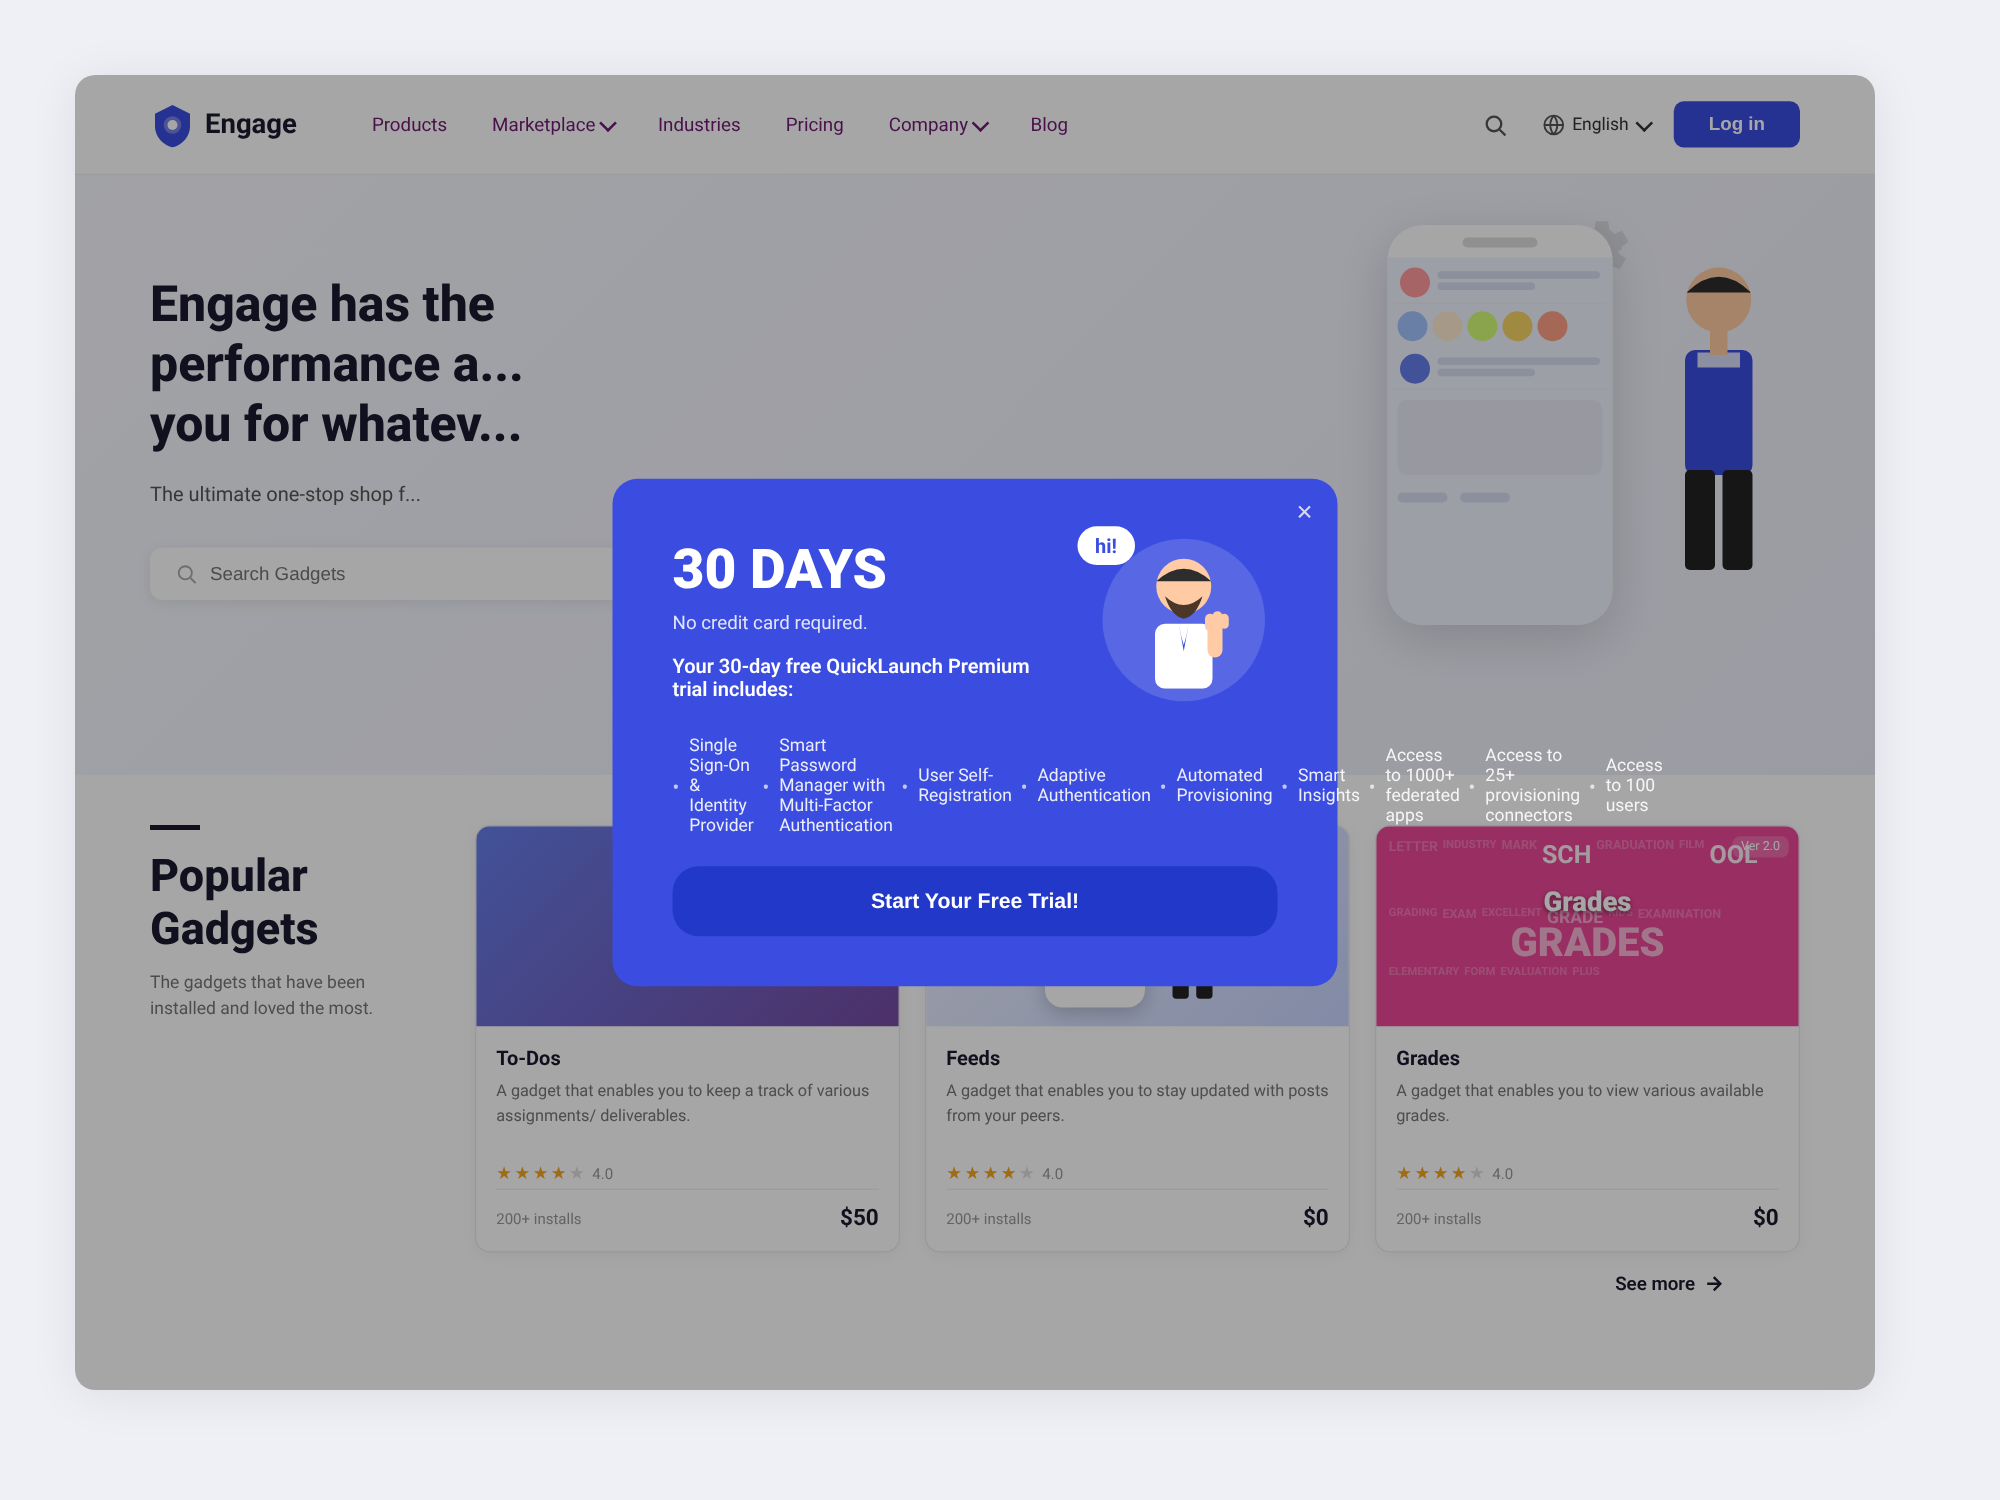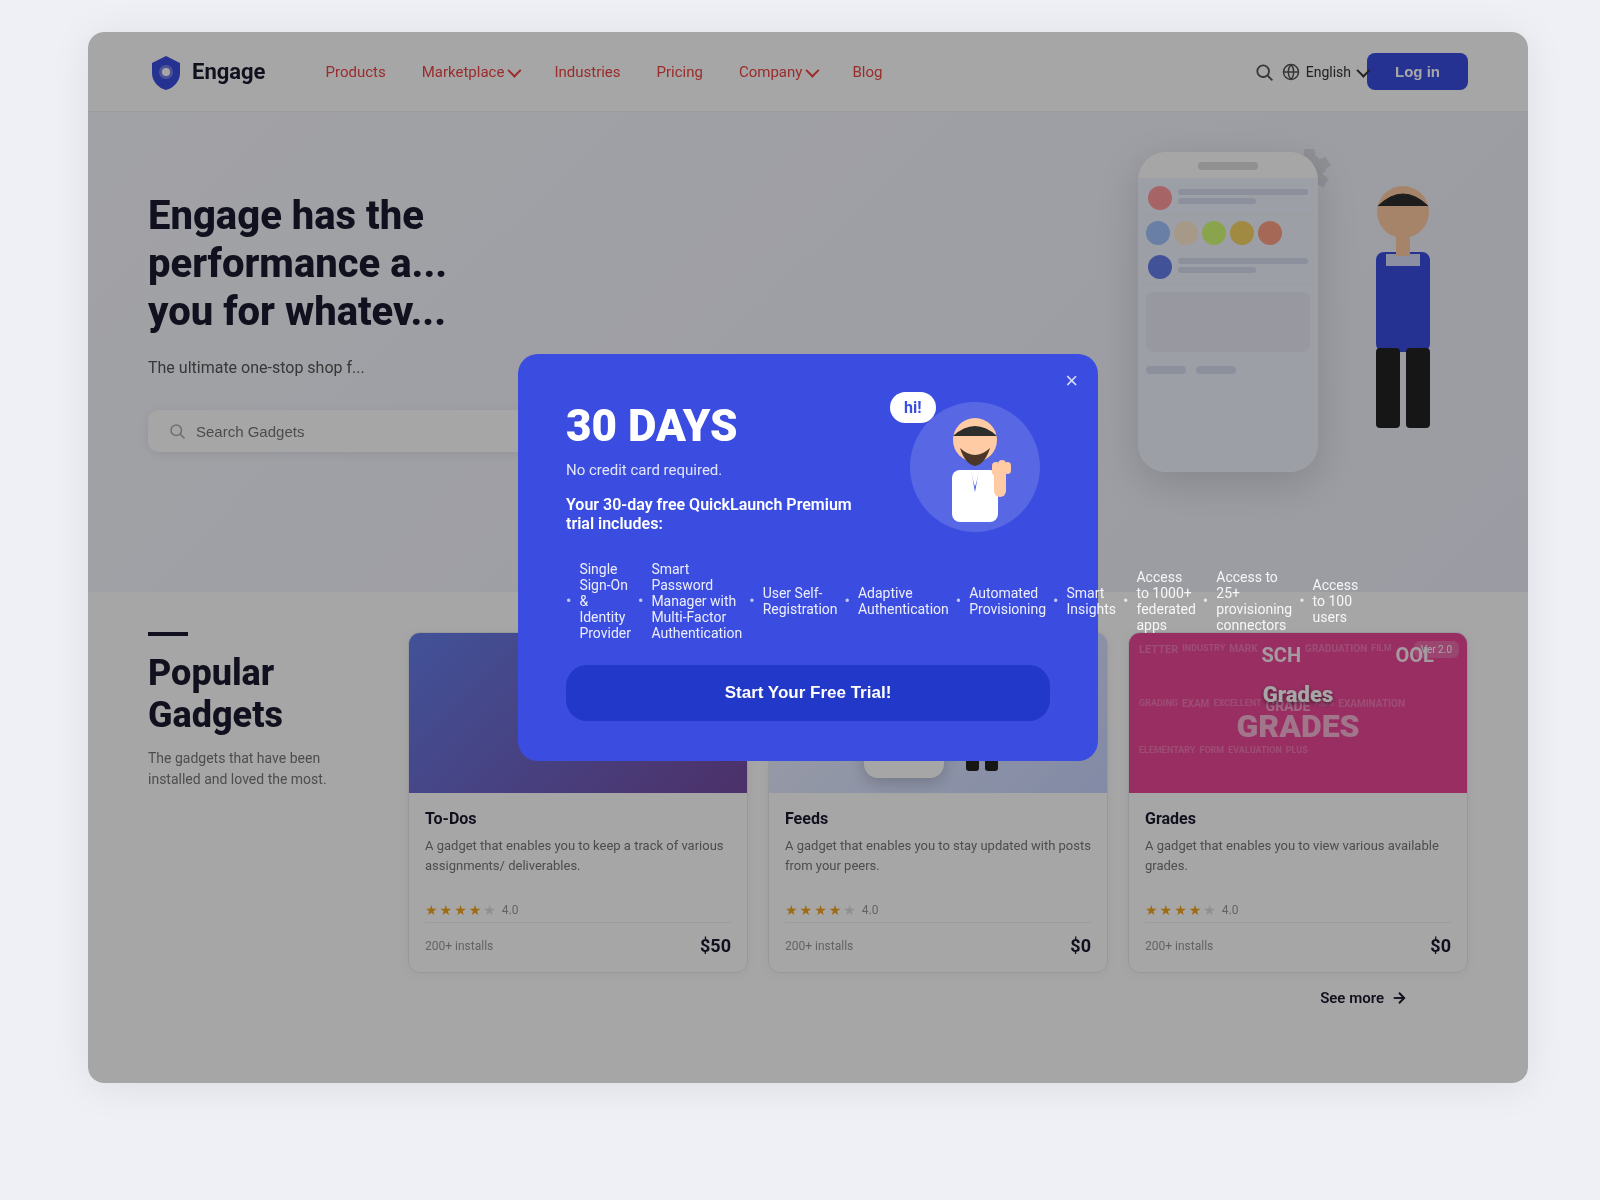--- a/index.html
+++ b/index.html
@@ -11,22 +11,22 @@
       overflow: hidden;
     }
 
     
     .page-wrapper {
       width: 1560px;
       min-height: 1200px;
       background: #eef0f5;
       display: flex;
       align-items: flex-start;
-      justify-content: flex-end;
-      padding: 32px;
+      justify-content: flex-start;
+      padding: 60px;
     }
 
     .main-container {
       width: 1440px;
       background: #fff;
       border-radius: 16px;
       overflow: hidden;
       position: relative;
       box-shadow: 0 4px 40px rgba(0,0,0,0.08);
     }
@@ -63,31 +63,32 @@
 
     .nav-links {
       display: flex;
       align-items: center;
       gap: 36px;
       flex: 1;
     }
 
     .nav-link {
       font-size: 15px;
-      color: #ef4444;
+      color: #701a75;
       cursor: pointer;
       display: flex;
       align-items: center;
       gap: 4px;
       text-decoration: none;
     }
 
     .nav-right {
       display: flex;
       align-items: center;
+      gap: 20px;
     }
 
     .search-icon-btn {
       width: 36px;
       height: 36px;
       display: flex;
       align-items: center;
       justify-content: center;
       cursor: pointer;
       color: #555;

